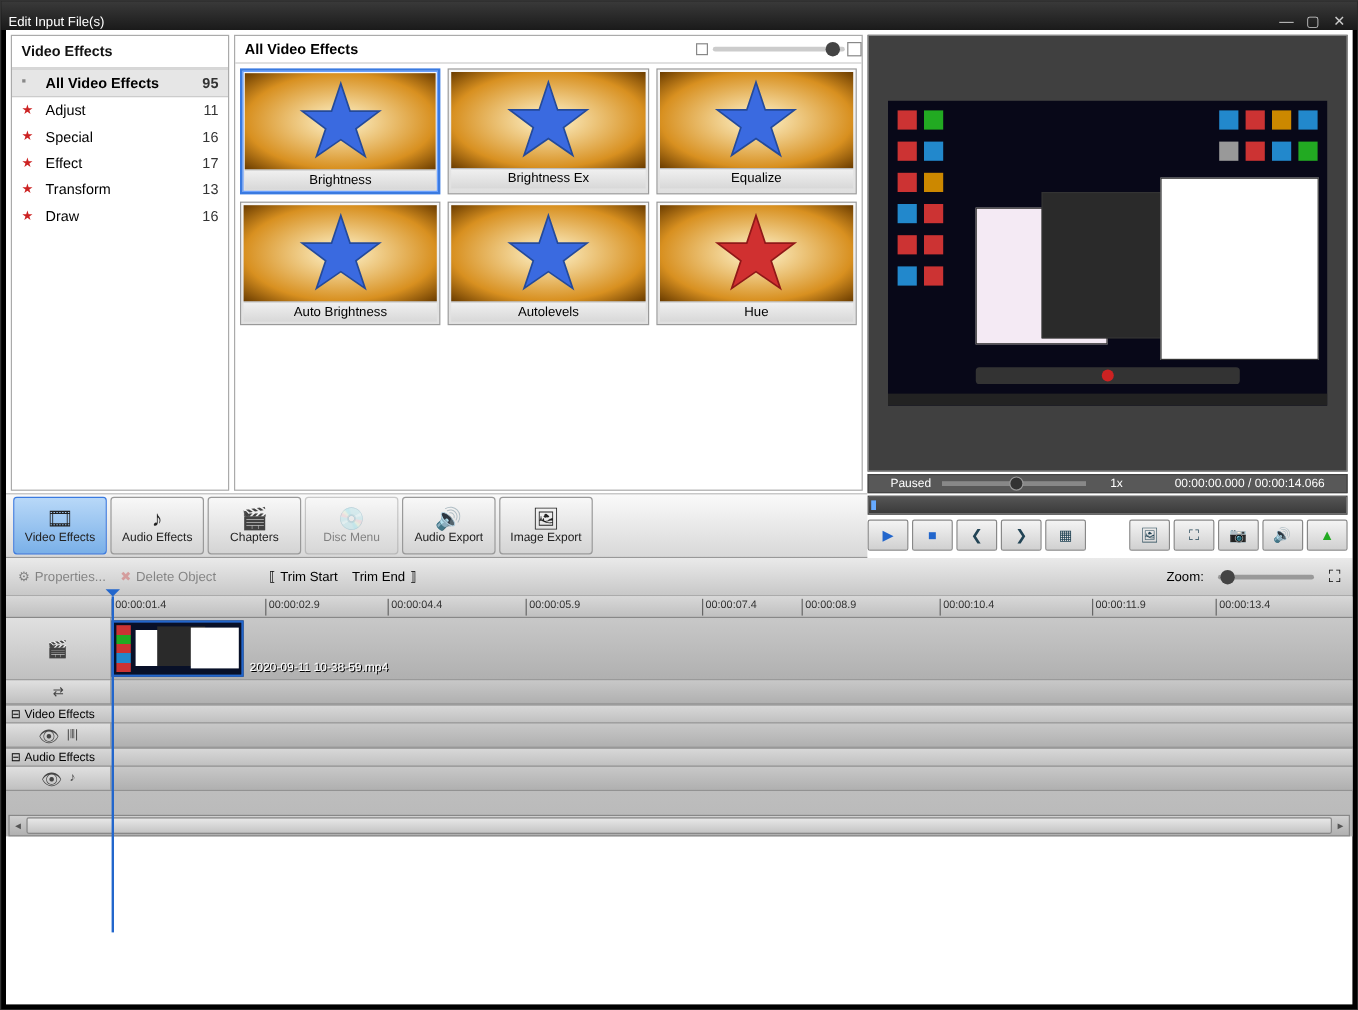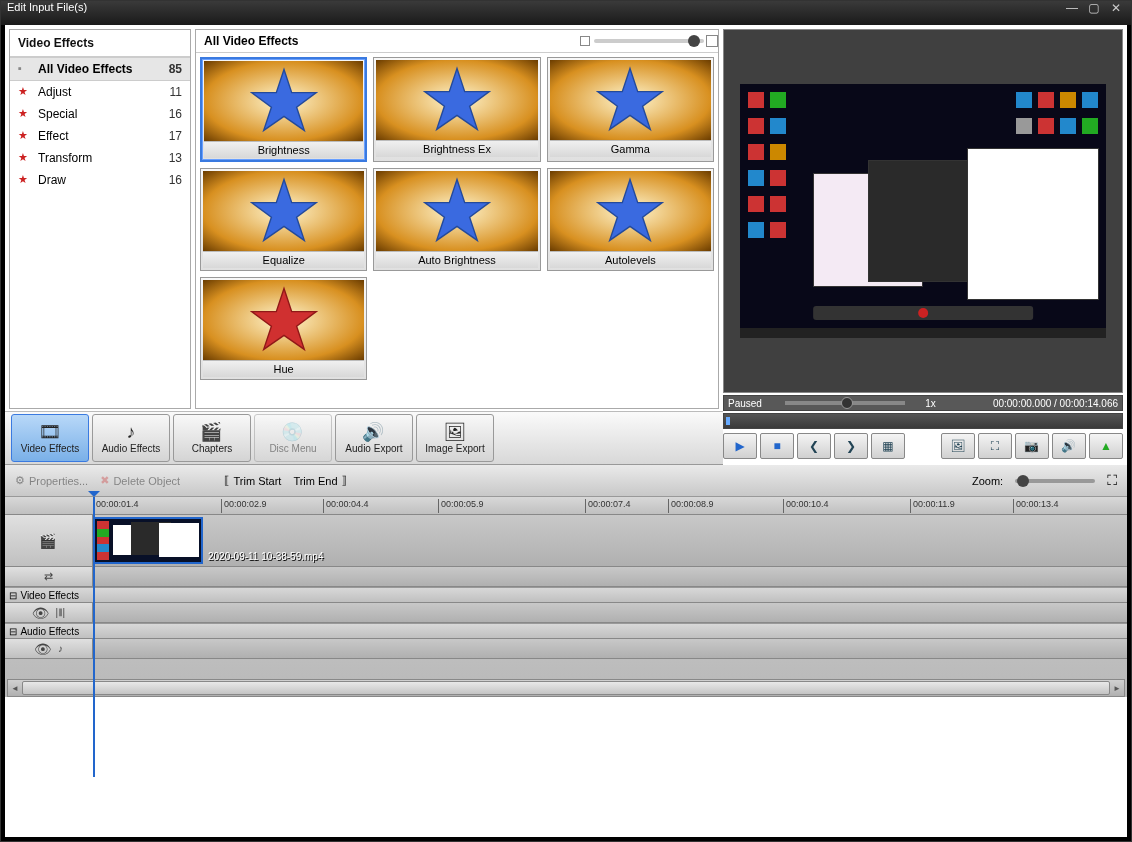--- a/index.html
+++ b/index.html
@@ -1,20 +1,20 @@
 <!DOCTYPE html>
 <html><head>
 <meta charset="utf-8">
 <style>
 * { box-sizing: border-box; margin: 0; padding: 0; font-family: Arial, sans-serif; }
 body { background: #000; width: 1132px; height: 842px; overflow: hidden; }
 
 .window { width: 1132px; height: 842px; background: #000; border: 1px solid #333; position: relative; }
 
-.titlebar { height: 24px; background: linear-gradient(#3a3a3a, #1a1a1a); display: flex; align-items: flex-start; padding: 0 6px; color: #fff; font-size: 11px; }
+.titlebar { height: 24px; background: linear-gradient(#3a3a3a, #1a1a1a); display: flex; align-items: flex-end; padding: 0 6px; color: #fff; font-size: 11px; }
 .titlebar-title { flex: 1; }
 .titlebar-btns { display: flex; gap: 4px; }
 .titlebar-btn { width: 18px; height: 14px; color: #ccc; font-size: 12px; text-align: center; cursor: pointer; }
 
 .content { position: absolute; top: 24px; left: 4px; right: 4px; bottom: 4px; background: #fff; }
 
 .upper { height: 440px; display: flex; }
 
 .left-area { width: 718px; display: flex; flex-direction: column; }
 .effects-row { height: 400px; display: flex; }
@@ -56,21 +56,21 @@
 .desk-icons { position:absolute; display:grid; grid-template-columns:repeat(2,16px); gap:10px 6px; }
 .desk-icons span { width:16px; height:16px; background:#c33; font-size:8px; }
 .desk-icons.l { left:8px; top:8px; }
 .desk-icons.r { right:8px; top:8px; grid-template-columns:repeat(4,16px); }
 .app-win { position:absolute; background:#fff; border:1px solid #333; font-size:5px; }
 .app-win.dark { background:#2a2a2a; }
 .taskbar { position:absolute; bottom:0; left:0; right:0; height:10px; background:#222; }
 .hotbar { position:absolute; bottom:18px; left:50%; transform:translateX(-50%); width:60%; height:14px; background:#333; border-radius:3px; }
 .hotbar::after { content:''; position:absolute; left:50%; top:2px; width:10px; height:10px; background:#c22; border-radius:50%; transform:translateX(-50%); }
 
-.play-info { height: 16px; margin: 2px 4px 0 0; background: #585858; color: #fff; font-size: 10px; display: flex; align-items: center; padding: 0 4px; border:1px solid #444; }
+.play-info { height: 16px; margin: 2px 4px 0 0; background: #585858; color: #fff; font-size: 10px; display: flex; align-items: center; padding: 0 18px; border:1px solid #444; }
 .play-status { flex: 1; }
 .play-seek { height: 16px; margin: 2px 4px 0 0; background: linear-gradient(#555,#3a3a3a); border:1px solid #444; position:relative; }
 .play-seek::after { content:''; position:absolute; left:2px; top:3px; width:4px; height:8px; background:#66aaff; }
 
 .play-ctrl { height: 30px; margin: 2px 4px 4px 0; display: flex; align-items: center; gap: 3px; }
 .pc-btn { width: 34px; height: 26px; border: 1px solid #888; background: linear-gradient(#f4f4f4,#d0d0d0); border-radius: 2px; display:flex; align-items:center; justify-content:center; cursor:pointer; font-size:12px; color:#245; }
 .pc-sep { flex: 1; }
 
 .timeline-bar { height: 32px; background: linear-gradient(#eaeaea,#c8c8c8); border-bottom: 1px solid #999; display: flex; align-items: center; padding: 0 10px; font-size: 11px; gap: 12px; }
 .tb-item { display: flex; align-items: center; gap: 4px; cursor: pointer; }
@@ -123,21 +123,21 @@
   <div class="content">
     <div class="upper">
       <div class="left-area">
         <div class="effects-row">
           <div class="categories">
             <div class="cat-header">Video Effects</div>
             <div id="cat-list">
                 <div class="cat-item selected">
                   <span class="ic">▪</span>
                   <span class="lbl">All Video Effects</span>
-                  <span class="cnt">85</span>
+                  <span class="cnt">95</span>
                 </div>
                 <div class="cat-item">
                   <span class="ic">★</span>
                   <span class="lbl">Adjust</span>
                   <span class="cnt">11</span>
                 </div>
                 <div class="cat-item">
                   <span class="ic">★</span>
                   <span class="lbl">Special</span>
                   <span class="cnt">16</span>
@@ -175,28 +175,20 @@
                   </div>
                   <div class="thumb-lbl">Brightness</div>
                 </div>
                 <div class="thumb">
                   <div class="thumb-img">
                     <svg viewBox="0 0 100 100">
                       <use href="#star5" class="star"></use>
                     </svg>
                   </div>
                   <div class="thumb-lbl">Brightness Ex</div>
-                </div>
-                <div class="thumb">
-                  <div class="thumb-img">
-                    <svg viewBox="0 0 100 100">
-                      <use href="#star5" class="star"></use>
-                    </svg>
-                  </div>
-                  <div class="thumb-lbl">Gamma</div>
                 </div>
                 <div class="thumb">
                   <div class="thumb-img">
                     <svg viewBox="0 0 100 100">
                       <use href="#star5" class="star"></use>
                     </svg>
                   </div>
                   <div class="thumb-lbl">Equalize</div>
                 </div>
                 <div class="thumb">

